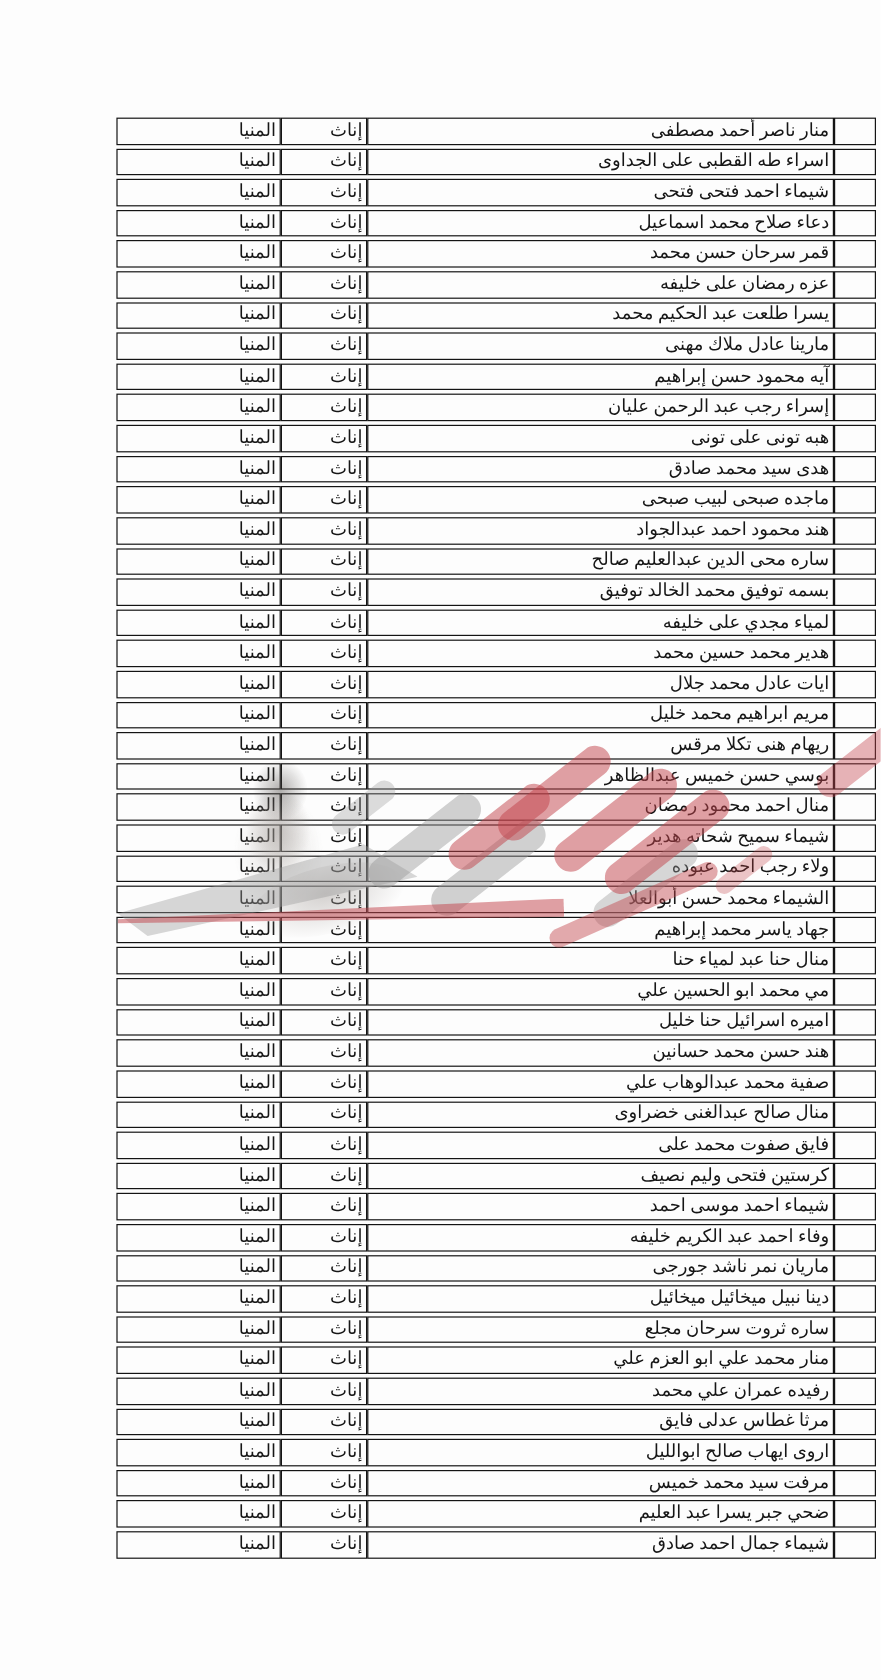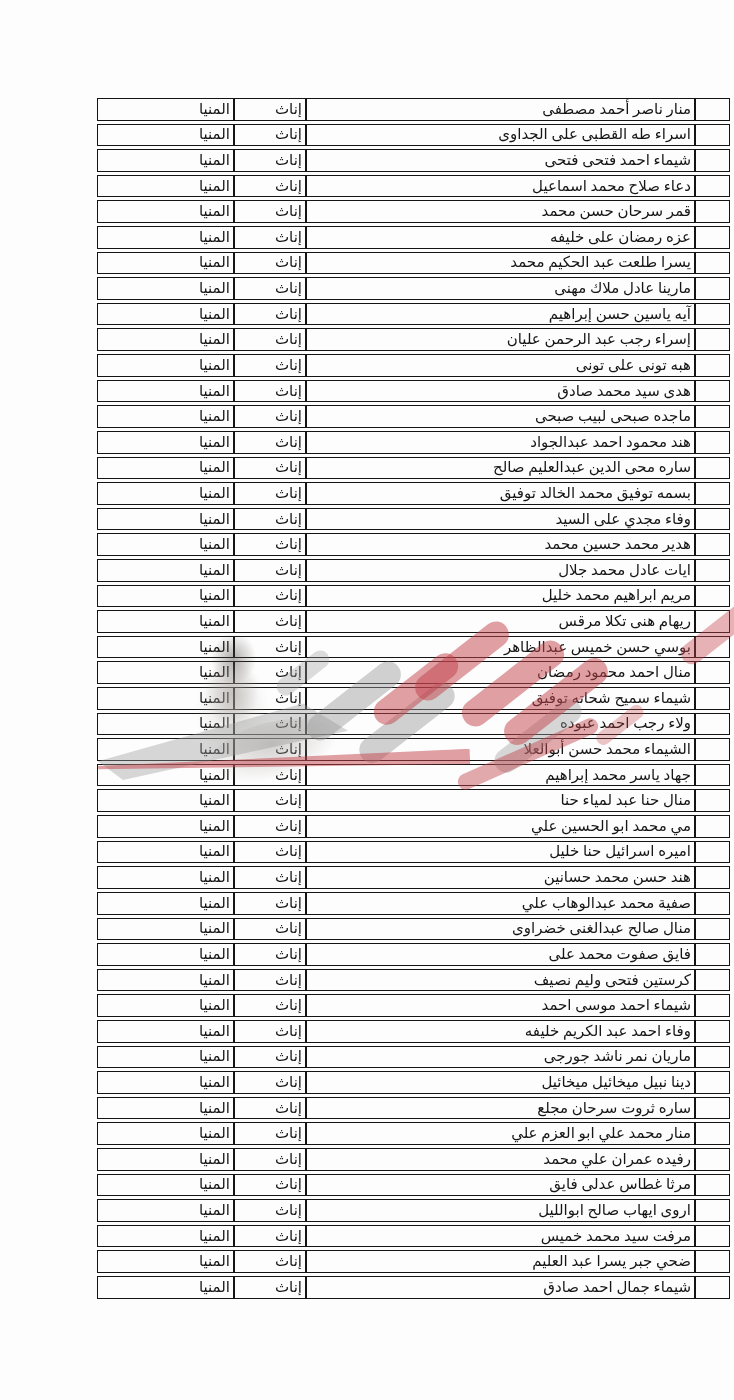--- a/index.html
+++ b/index.html
@@ -112,21 +112,21 @@
           <td class="governorate-cell">المنيا</td>
         </tr>
         <tr>
           <td class="serial-cell"></td>
           <td class="name-cell">مارينا عادل ملاك مهنى</td>
           <td class="gender-cell">إناث</td>
           <td class="governorate-cell">المنيا</td>
         </tr>
         <tr>
           <td class="serial-cell"></td>
-          <td class="name-cell">آيه ياسين حسن إبراهيم</td>
+          <td class="name-cell">آيه محمود حسن إبراهيم</td>
           <td class="gender-cell">إناث</td>
           <td class="governorate-cell">المنيا</td>
         </tr>
         <tr>
           <td class="serial-cell"></td>
           <td class="name-cell">إسراء رجب عبد الرحمن عليان</td>
           <td class="gender-cell">إناث</td>
           <td class="governorate-cell">المنيا</td>
         </tr>
         <tr>
@@ -160,21 +160,21 @@
           <td class="governorate-cell">المنيا</td>
         </tr>
         <tr>
           <td class="serial-cell"></td>
           <td class="name-cell">بسمه توفيق محمد الخالد توفيق</td>
           <td class="gender-cell">إناث</td>
           <td class="governorate-cell">المنيا</td>
         </tr>
         <tr>
           <td class="serial-cell"></td>
-          <td class="name-cell">وفاء مجدي على السيد</td>
+          <td class="name-cell">لمياء مجدي على خليفه</td>
           <td class="gender-cell">إناث</td>
           <td class="governorate-cell">المنيا</td>
         </tr>
         <tr>
           <td class="serial-cell"></td>
           <td class="name-cell">هدير محمد حسين محمد</td>
           <td class="gender-cell">إناث</td>
           <td class="governorate-cell">المنيا</td>
         </tr>
         <tr>
@@ -202,21 +202,21 @@
           <td class="governorate-cell">المنيا</td>
         </tr>
         <tr>
           <td class="serial-cell"></td>
           <td class="name-cell">منال احمد محمود رمضان</td>
           <td class="gender-cell">إناث</td>
           <td class="governorate-cell">المنيا</td>
         </tr>
         <tr>
           <td class="serial-cell"></td>
-          <td class="name-cell">شيماء سميح شحاته توفيق</td>
+          <td class="name-cell">شيماء سميح شحاته هدير</td>
           <td class="gender-cell">إناث</td>
           <td class="governorate-cell">المنيا</td>
         </tr>
         <tr>
           <td class="serial-cell"></td>
           <td class="name-cell">ولاء رجب احمد عبوده</td>
           <td class="gender-cell">إناث</td>
           <td class="governorate-cell">المنيا</td>
         </tr>
         <tr>

